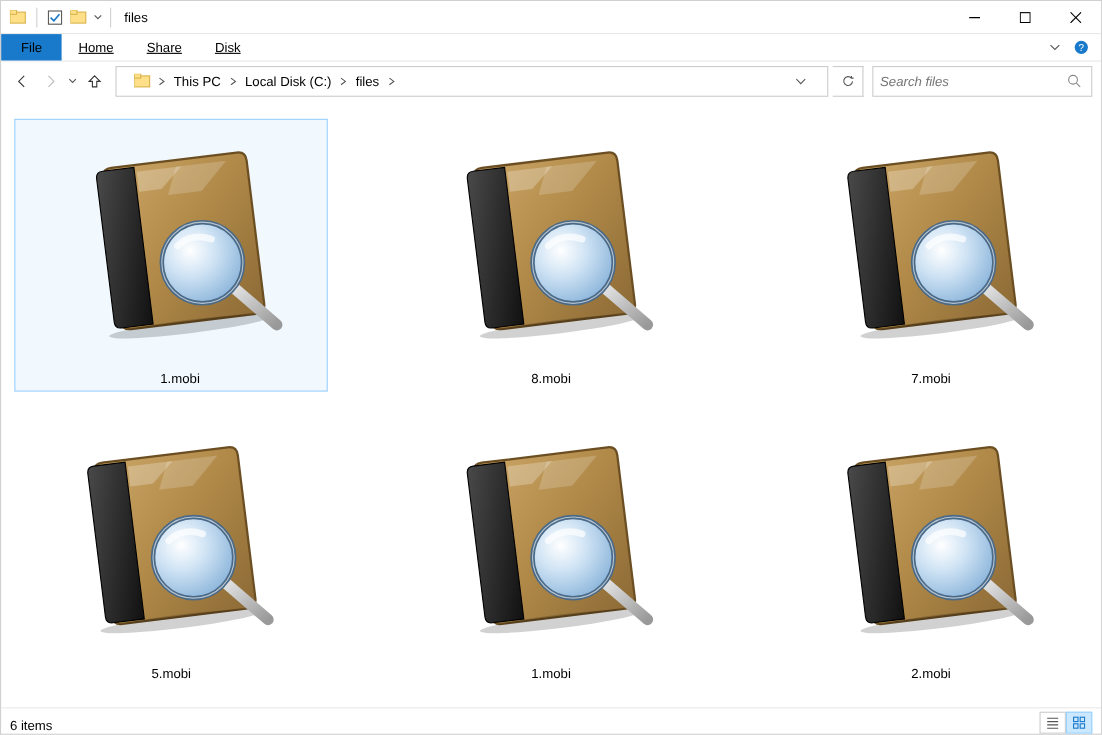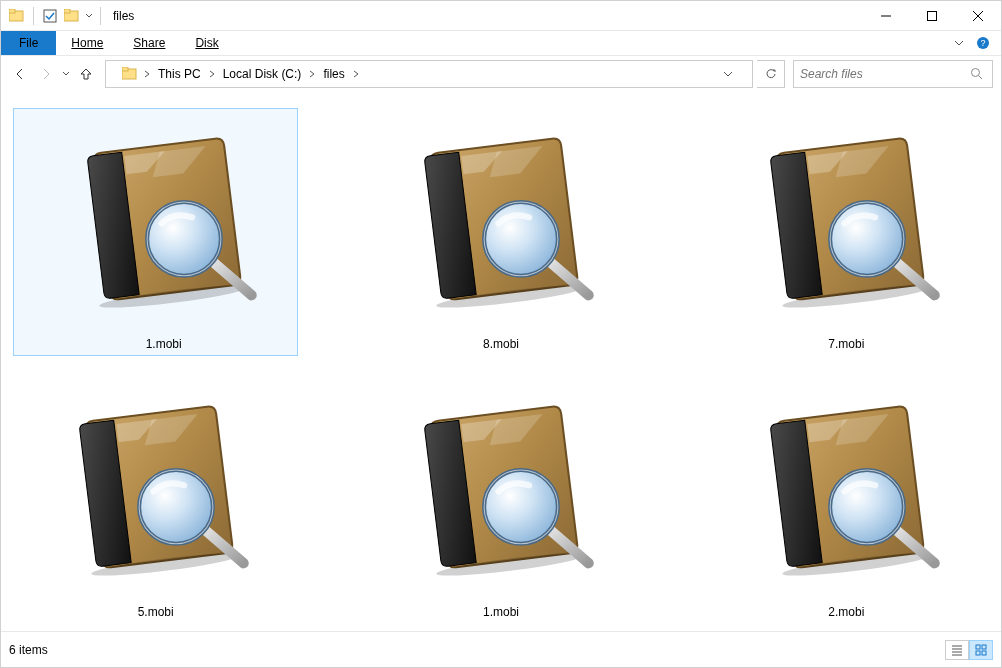--- a/index.html
+++ b/index.html
@@ -41,21 +41,21 @@
   
   
   .content { flex: 1; overflow: auto; padding: 16px 12px; }
   .file-grid { display: grid; grid-template-columns: repeat(3, 1fr); gap: 20px 60px; }
   .file-item { display: flex; flex-direction: column; align-items: center; padding: 4px; border: 1px solid transparent; }
   .file-item.selected { border: 1px solid #99d1ff; background: #cce8ff44; padding-left: 20px; }
   .file-thumb { width: 220px; height: 220px; display: flex; align-items: center; justify-content: center; }
   .file-label { margin-top: 4px; font-size: 12px; text-align: center; }
   
   
-  .status-bar { height: 36px; border-top: 1px solid #e8e8e8; display: flex; align-items: center; padding: 0 8px; font-size: 12px; }
+  .status-bar { height: 24px; border-top: 1px solid #e8e8e8; display: flex; align-items: flex-end; padding: 0 8px; font-size: 12px; }
   .status-bar .spacer { flex: 1; }
   .view-toggle { display: flex; gap: 0; }
   .view-btn { width: 24px; height: 20px; border: 1px solid #ccc; display: flex; align-items: center; justify-content: center; }
   .view-btn.active { background: #cce8ff; border-color: #99d1ff; }
   
   svg { display: block; }
 </style>
 </head>
 <body>
 

